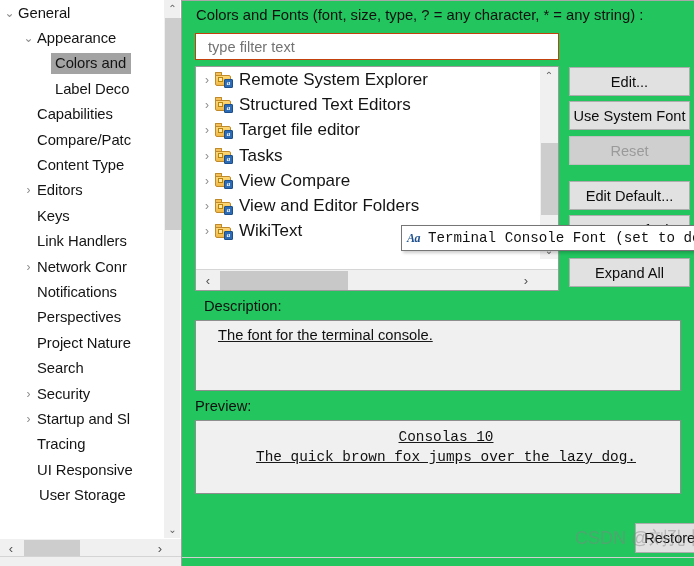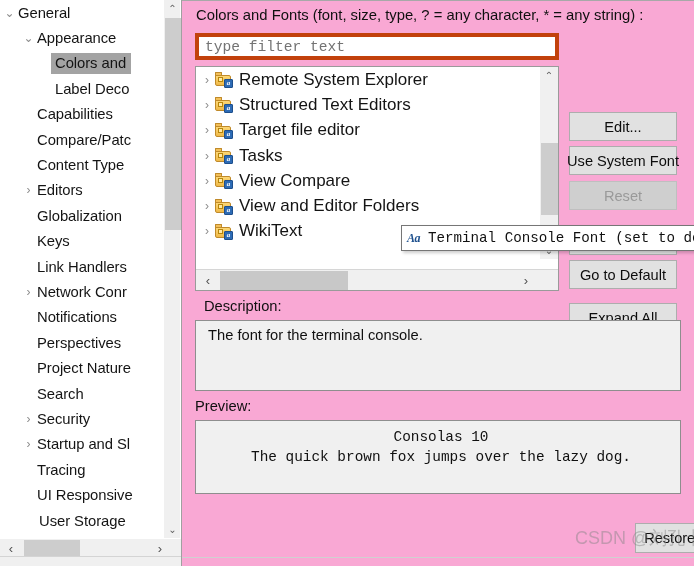--- a/index.html
+++ b/index.html
@@ -137,21 +137,21 @@
     left: 0; bottom: 0; width: 182px; height: 9px;
     background: #f0f0f0;
     border-top: 1px solid #d4d4d4;
   }
 
   
   .panel {
     position: relative;
     width: 512px;
     height: 566px;
-    background: #f9a8d4;
+    background: #22c55e;
     box-sizing: border-box;
     flex: 0 0 512px;
     overflow: hidden;
   }
   .panel-top-rule {
     position: absolute;
     left: 0; top: 0; right: 0; height: 1px;
     background: #a8a8a8;
   }
   .panel-title {
@@ -162,26 +162,26 @@
     color: #101010;
     white-space: nowrap;
   }
   .filter-input {
     position: absolute;
     left: 13px;
     top: 33px;
     width: 364px;
     height: 27px;
     background: #ffffff;
-    border: 4px solid #c2410c;
-    box-sizing: border-box;
-    font-family: Liberation Mono, monospace;
+    border: 1px solid #c2410c;
+    box-sizing: border-box;
+    font-family: Liberation Sans, sans-serif;
     font-size: 14.6px;
     color: #6e6e6e;
-    padding: 0 6px;
+    padding: 0 12px;
     outline: none;
   }
   .filter-input::placeholder { color: #737373; opacity: 1; }
 
   
   .treebox {
     position: absolute;
     left: 13px;
     top: 66px;
     width: 364px;
@@ -346,21 +346,21 @@
     align-items: center;
     justify-content: center;
     white-space: nowrap;
     padding: 0;
   }
   .btn.disabled {
     color: #9a9a9a;
     background: #cfcfcf;
     border-color: #bfbfbf;
   }
-  .side-btn { left: 387px; width: 108px; height: 29px; margin-top: 45px; }
+  .side-btn { left: 387px; width: 121px; height: 29px; }
   #btn-edit        { top: 67px; }
   #btn-use-system  { top: 101px; }
   #btn-reset       { top: 136px; }
   #btn-edit-default{ top: 181px; }
   #btn-go-default  { top: 215px; }
   #btn-expand-all  { top: 258px; }
 
   
   .section-label {
     position: absolute;
@@ -369,21 +369,22 @@
     left: 13px;
   }
   #label-description { top: 298px; margin-left: 9px; }
   #label-preview { top: 398px; }
   .readonly-box {
     position: absolute;
     left: 13px;
     background: #f0f0f0;
     border: 1px solid #8e8e8e;
     box-sizing: border-box;
-    padding: 6px 6px 0 12px;
+    padding: 6px 6px 0 22px;
+    text-decoration: underline;
   }
   #description-box {
     top: 320px;
     width: 486px;
     height: 71px;
   }
   #description-box .dtext {
     font-size: 14.7px;
     color: #101010;
   }
@@ -453,24 +454,20 @@
           <span class="twisty"></span>
           <span class="sb-label">Compare/Patc</span>
         </div>
         <div class="sb-item lvl1">
           <span class="twisty"></span>
           <span class="sb-label">Content Type</span>
         </div>
         <div class="sb-item lvl1">
           <span class="twisty">›</span>
           <span class="sb-label">Editors</span>
-        </div>
-        <div class="sb-item lvl1">
-          <span class="twisty"></span>
-          <span class="sb-label">Globalization</span>
         </div>
         <div class="sb-item lvl1">
           <span class="twisty"></span>
           <span class="sb-label">Keys</span>
         </div>
         <div class="sb-item lvl1">
           <span class="twisty"></span>
           <span class="sb-label">Link Handlers</span>
         </div>
         <div class="sb-item lvl1">

